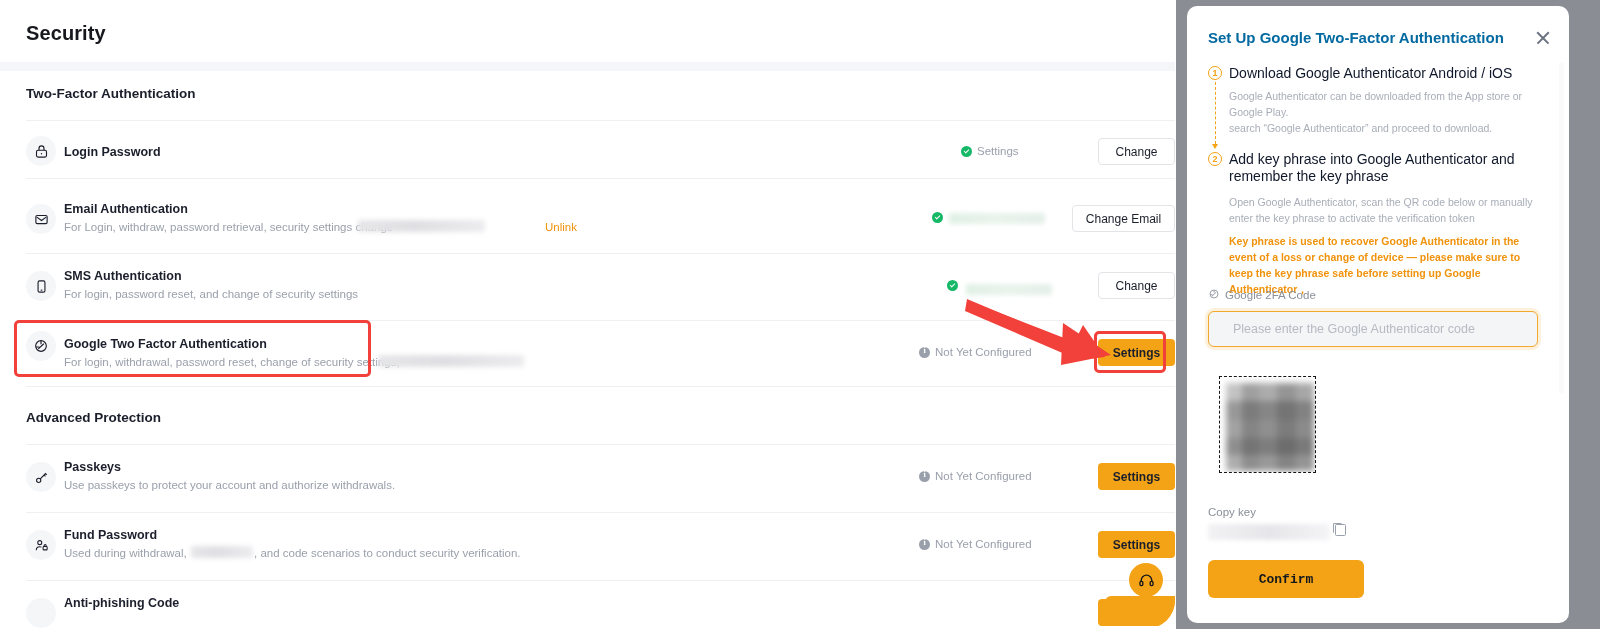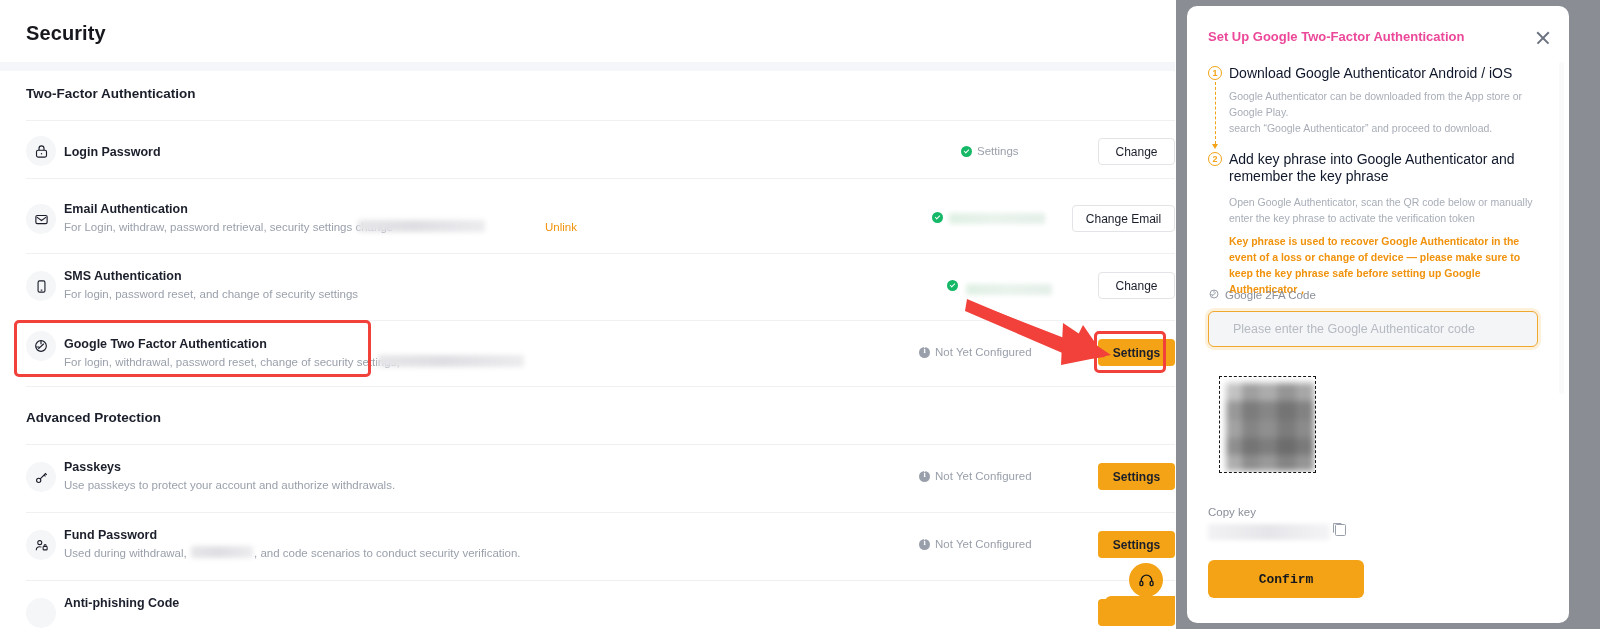--- a/index.html
+++ b/index.html
@@ -9,21 +9,21 @@
     font-family:"Liberation Sans", sans-serif;
     background:#ffffff;
     overflow:hidden;
     position:relative;
     color:#1f2533;
   }
 
   
   #page {
     position:absolute; left:0; top:0; width:1175px; height:629px;
-    background:#ffffff; overflow:hidden;
+    background:#ffffff; overflow:hidden;border-radius:29px;
   }
   .page-title {
     position:absolute; left:26px; top:22px;
     font-size:20px; font-weight:700; letter-spacing:.1px; color:#16181d;
   }
   .band {
     position:absolute; left:0; top:62px; width:1175px; height:9px;
     background:#f5f6fa;
   }
   .section-head {
@@ -82,21 +82,21 @@
 
   
   #modal-shadow {
     position:absolute; left:1176px; top:0px; width:424px; height:629px;
     background:#8a8d93;
   }
   #modal {
     position:absolute; left:1187px; top:6px; width:382px; height:617px;
     background:#fff; border-radius:10px; overflow:hidden;
   }
-  .m-title { position:absolute; left:21px; top:23px; font-size:13px; font-weight:700; color:#ec4899; }
+  .m-title { position:absolute; left:21px; top:23px; font-size:15px; font-weight:700; color:#0369a1; }
   .m-close { position:absolute; right:16px; top:22px; width:20px; height:20px; cursor:pointer; }
   .m-close::before, .m-close::after{
     content:""; position:absolute; left:2px; top:9px; width:16px; height:1.6px; background:#6b7280;
   }
   .m-close::before{ transform:rotate(45deg);} .m-close::after{ transform:rotate(-45deg);}
 
   .m-scroll-track { position:absolute; right:5px; top:56px; width:5px; height:332px;
      background:#fafafb; border-radius:3px; }
 
   .step-num {

